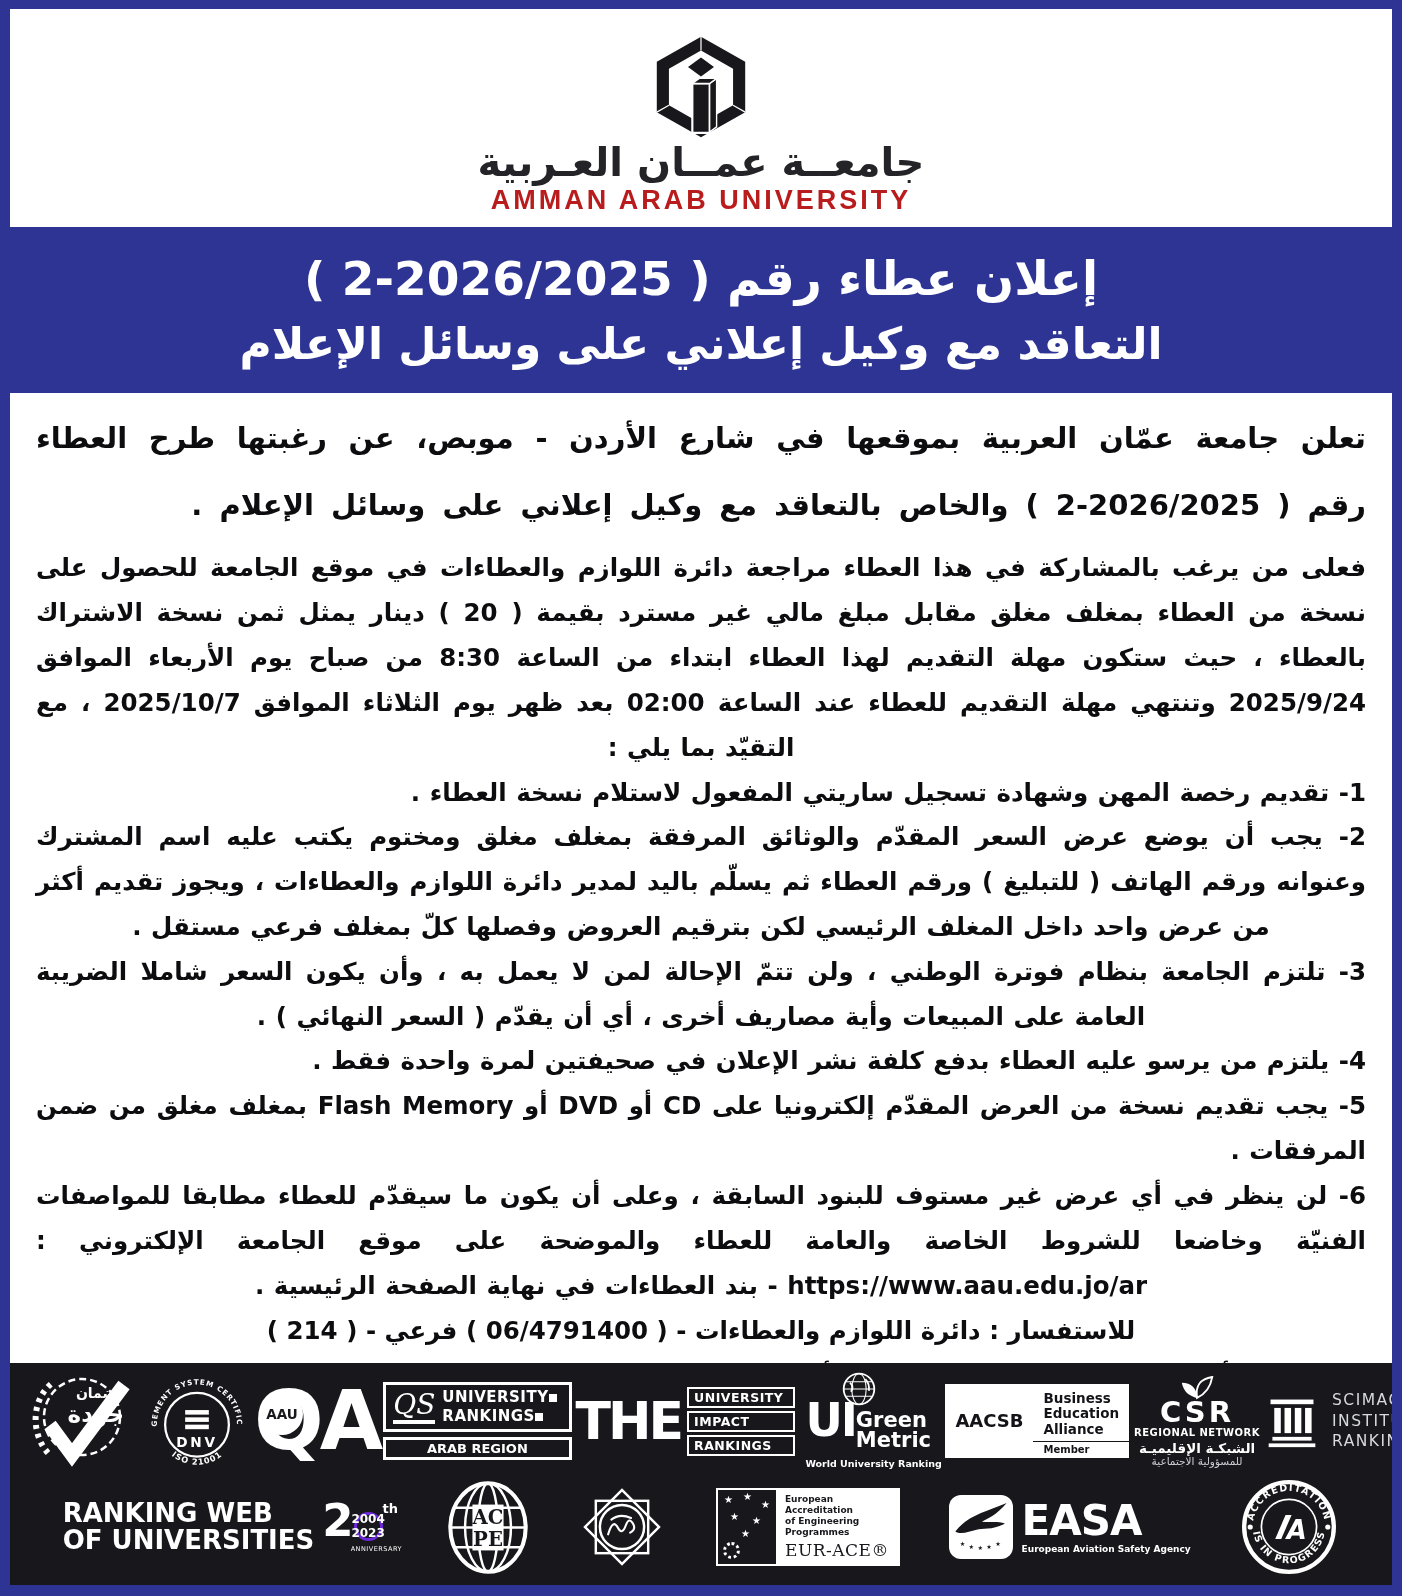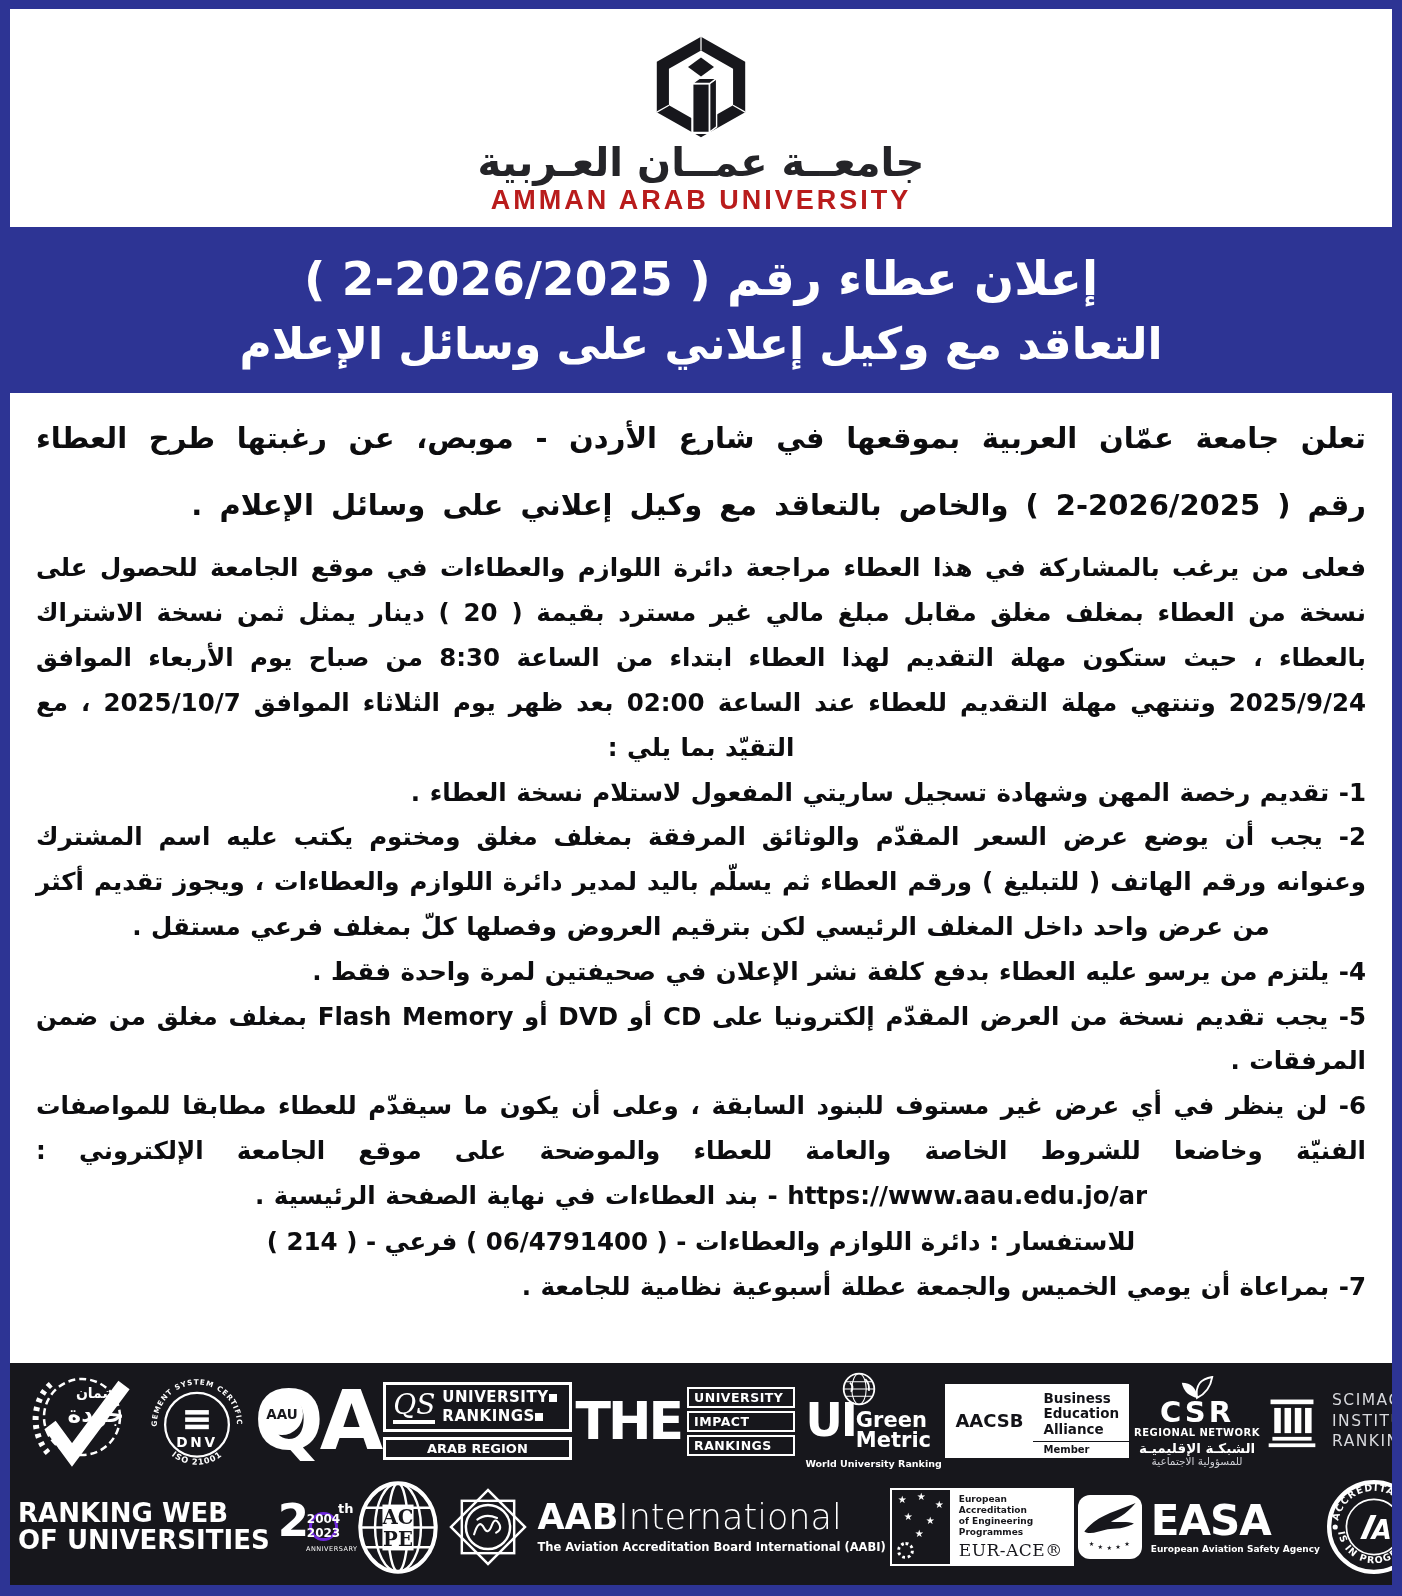--- a/index.html
+++ b/index.html
@@ -142,20 +142,21 @@
     <div class="banner">
       <div class="banner-l1">إعلان عطاء رقم ( 2026/2025-2 )</div>
       <div class="banner-l2">التعاقد مع وكيل إعلاني على وسائل الإعلام</div>
     </div>
 
     <main class="content">
       <p class="intro">تعلن جامعة عمّان العربية بموقعها في شارع الأردن - موبص، عن رغبتها طرح العطاء رقم ( 2026/2025-2 ) والخاص بالتعاقد مع وكيل إعلاني على وسائل الإعلام .</p>
       <p class="para center-last">فعلى من يرغب بالمشاركة في هذا العطاء مراجعة دائرة اللوازم والعطاءات في موقع الجامعة للحصول على نسخة من العطاء بمغلف مغلق مقابل مبلغ مالي غير مسترد بقيمة ( 20 ) دينار يمثل ثمن نسخة الاشتراك بالعطاء ، حيث ستكون مهلة التقديم لهذا العطاء ابتداء من الساعة 8:30 من صباح يوم الأربعاء الموافق 2025/9/24 وتنتهي مهلة التقديم للعطاء عند الساعة 02:00 بعد ظهر يوم الثلاثاء الموافق 2025/10/7 ، مع التقيّد بما يلي :</p>
       <p class="item">1- تقديم رخصة المهن وشهادة تسجيل ساريتي المفعول لاستلام نسخة العطاء .</p>
       <p class="item center-last">2- يجب أن يوضع عرض السعر المقدّم والوثائق المرفقة بمغلف مغلق ومختوم يكتب عليه اسم المشترك وعنوانه ورقم الهاتف ( للتبليغ ) ورقم العطاء ثم يسلّم باليد لمدير دائرة اللوازم والعطاءات ، ويجوز تقديم أكثر من عرض واحد داخل المغلف الرئيسي لكن بترقيم العروض وفصلها كلّ بمغلف فرعي مستقل .</p>
+      <p class="item center-last">3- تلتزم الجامعة بنظام فوترة الوطني ، ولن تتمّ الإحالة لمن لا يعمل به ، وأن يكون السعر شاملا الضريبة العامة على المبيعات وأية مصاريف أخرى ، أي أن يقدّم ( السعر النهائي ) .</p>
       <p class="item">4- يلتزم من يرسو عليه العطاء بدفع كلفة نشر الإعلان في صحيفتين لمرة واحدة فقط .</p>
       <p class="item">5- يجب تقديم نسخة من العرض المقدّم إلكترونيا على CD أو DVD أو Flash Memory بمغلف مغلق من ضمن المرفقات .</p>
       <p class="item center-last">6- لن ينظر في أي عرض غير مستوف للبنود السابقة ، وعلى أن يكون ما سيقدّم للعطاء مطابقا للمواصفات الفنيّة وخاضعا للشروط الخاصة والعامة للعطاء والموضحة على موقع الجامعة الإلكتروني :  https://www.aau.edu.jo/ar  - بند العطاءات في نهاية الصفحة الرئيسية .</p>
       <p class="inquiry">للاستفسار :  دائرة اللوازم والعطاءات - ( 06/4791400 )    فرعي - ( 214 )</p>
       <p class="item">7- بمراعاة أن يومي الخميس والجمعة عطلة أسبوعية نظامية للجامعة .</p>
     </main>
 
     <footer class="footer">
 
       <div class="f-row">
@@ -309,26 +310,20 @@
           <svg viewBox="0 0 110 110" width="90" height="90" aria-hidden="true">
             <g fill="none" stroke="#fff" stroke-width="3">
               <rect x="23" y="23" width="64" height="64"></rect>
               <rect x="23" y="23" width="64" height="64" transform="rotate(45 55 55)"></rect>
               <circle cx="55" cy="55" r="27"></circle>
             </g>
             <path d="M38 64 q6 -20 12 -8 q5 10 10 -4 q4 -10 9 0 q3 6 -4 10 M42 46 q10 -8 24 -2" fill="none" stroke="#fff" stroke-width="2.5" stroke-linecap="round"></path>
           </svg>
         </div>
 
-        <div class="lg aabi">
-          <div class="aabi-name">
-            <span class="aabi-bold">AAB</span><span class="aabi-rest">International</span>
-          </div>
-          <div class="aabi-sub">The Aviation Accreditation Board International (AABI)</div>
-        </div>
 
         <div class="lg eur">
           <div class="eur-left">
             <span class="st s1">★</span>
               <span class="st s2">★</span>
               <span class="st s3">★</span>
             <span class="st s4">★</span>
               <span class="st s5">★</span>
               <span class="st s6">★</span>
             <span class="gear"></span>

